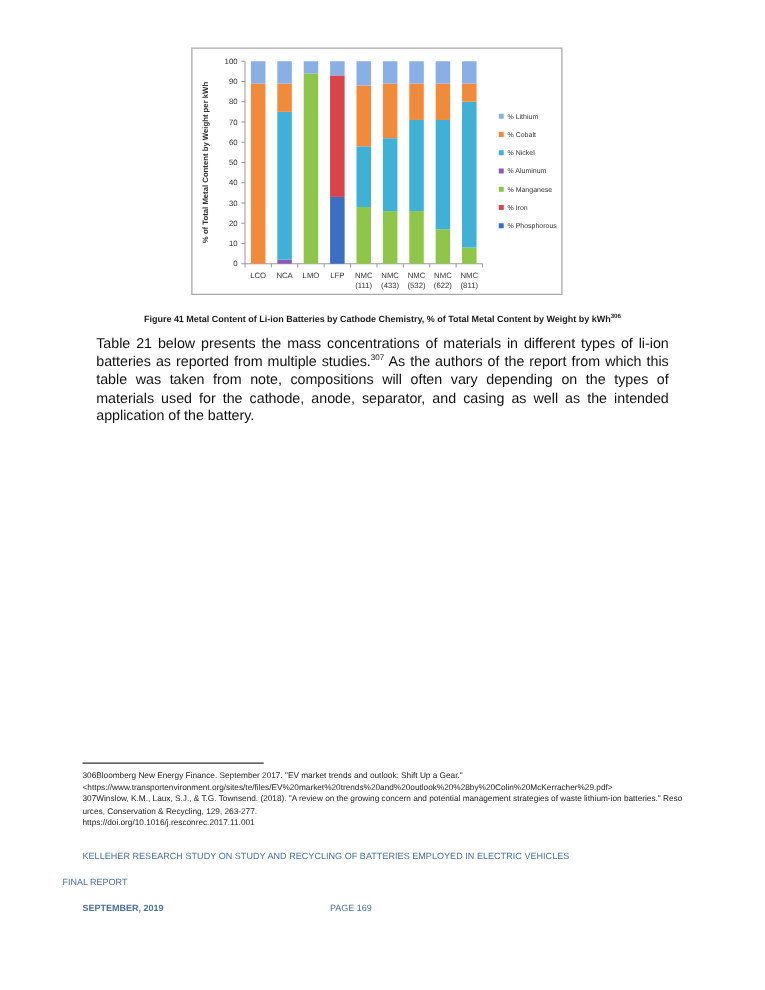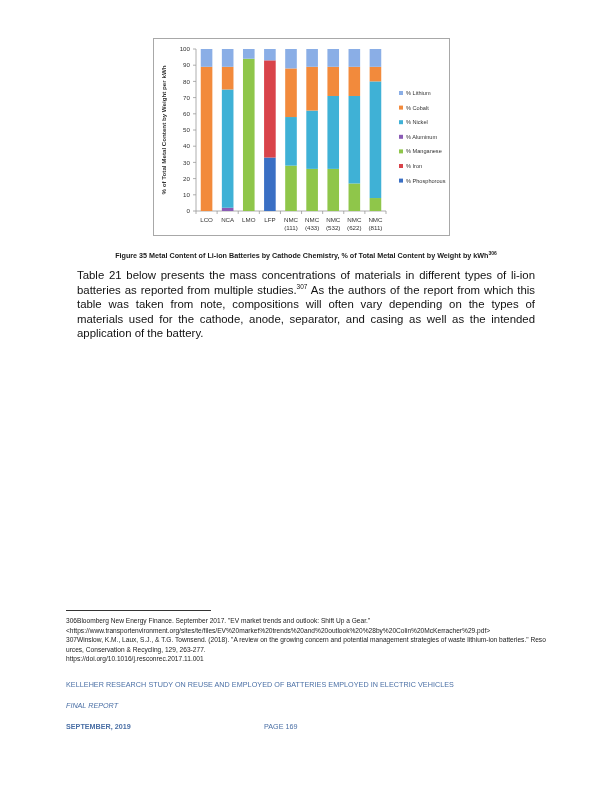--- a/index.html
+++ b/index.html
@@ -7,21 +7,21 @@
   #chart-frame { position: absolute; left: 153px; top: 38px; width: 297px; height: 198px; border: 1px solid #a8a8a8; background: #fff; box-sizing: border-box; }
   #chart-svg { position: absolute; left: 0; top: 0; }
   .caption { position: absolute; left: 0; width: 612px; top: 250px; text-align: center; font-size: 7.2px; font-weight: bold; color: #1a1a1a; }
   .caption sup { font-size: 5px; }
   .body-text { position: absolute; left: 77px; width: 458px; top: 268px; font-size: 11.4px; line-height: 14.6px; text-align: justify; color: #111; }
   .body-text sup { font-size: 6.5px; line-height: 0; }
   .fn-rule { position: absolute; left: 66px; top: 610px; width: 145px; height: 0; border-top: 0.8px solid #333; }
   .footnotes { position: absolute; left: 66px; top: 616px; width: 480px; font-size: 6.6px; line-height: 9.6px; color: #222; word-break: break-all; }
   .footnotes div { white-space: normal; }
   .footer-title { position: absolute; left: 66px; top: 680px; font-size: 7.2px; color: #4a6fa5; letter-spacing: 0.05px; }
-  .footer-final { position: absolute; left: 66px; top: 701px; font-size: 7.2px; color: #4a6fa5; font-style: italic; }
+  .footer-final { position: absolute; left: 50px; top: 701px; font-size: 7.2px; color: #4a6fa5; }
   .footer-date { position: absolute; left: 66px; top: 722px; font-size: 7.2px; color: #4a6fa5; font-weight: bold; }
   .footer-page { position: absolute; left: 264px; top: 722px; font-size: 7.2px; color: #4a6fa5; }
   .axis-text { font-family: "Liberation Sans", "DejaVu Sans", sans-serif; fill: #333; }
 </style>
 </head>
 <body>
 
 <div id="chart-frame">
   <svg id="chart-svg" width="297" height="198" xmlns="http://www.w3.org/2000/svg">
       <text x="0" y="0" font-size="6.2" font-weight="bold" text-anchor="middle" class="axis-text" transform="translate(12 91) rotate(-90)">% of Total Metal Content by Weight per kWh</text>
@@ -114,28 +114,28 @@
       <text x="252" y="99.8" font-size="5.6" class="axis-text">% Aluminum</text>
       <rect x="245" y="110.4" width="4" height="4" fill="#8fc64a"></rect>
       <text x="252" y="114.4" font-size="5.6" class="axis-text">% Manganese</text>
       <rect x="245" y="125" width="4" height="4" fill="#d9434a"></rect>
       <text x="252" y="129" font-size="5.6" class="axis-text">% Iron</text>
       <rect x="245" y="139.6" width="4" height="4" fill="#3a6fc4"></rect>
       <text x="252" y="143.6" font-size="5.6" class="axis-text">% Phosphorous</text>
     </svg>
 </div>
 
-<div class="caption"><span>Figure 35  Metal Content of Li-ion Batteries by Cathode Chemistry, % of Total Metal Content by Weight by kWh</span><sup>306</sup></div>
+<div class="caption"><span>Figure 41  Metal Content of Li-ion Batteries by Cathode Chemistry, % of Total Metal Content by Weight by kWh</span><sup>306</sup></div>
 
 <div class="body-text"><span>Table 21 below presents the mass concentrations of materials in different types of li-ion batteries as  reported from multiple studies.</span><sup>307</sup><span> As the authors of the report from which this table was taken from  note, compositions will often vary depending on the types of materials used for the cathode, anode,  separator, and casing as well as the intended application of the battery.</span></div>
 
 <div class="fn-rule"></div>
 <div class="footnotes">
   <div>306Bloomberg New Energy Finance. September 2017. "EV market trends and outlook: Shift Up a Gear."</div>
   <div>&lt;https://www.transportenvironment.org/sites/te/files/EV%20market%20trends%20and%20outlook%20%28by%20Colin%20McKerracher%29.pdf&gt;</div>
   <div>307Winslow, K.M., Laux, S.J., &amp; T.G. Townsend. (2018). "A review on the growing concern and potential management strategies of waste lithium-ion batteries." Resources, Conservation &amp; Recycling, 129, 263-277.</div>
   <div>https://doi.org/10.1016/j.resconrec.2017.11.001</div>
 </div>
 
-<div class="footer-title">KELLEHER RESEARCH STUDY ON REUSE AND EMPLOYED OF BATTERIES EMPLOYED IN ELECTRIC VEHICLES</div>
+<div class="footer-title">KELLEHER RESEARCH STUDY ON STUDY AND RECYCLING OF BATTERIES EMPLOYED IN ELECTRIC VEHICLES</div>
 <div class="footer-final">FINAL REPORT</div>
 <div class="footer-date">SEPTEMBER, 2019</div>
 <div class="footer-page">PAGE 169</div>
 
 </body></html>

